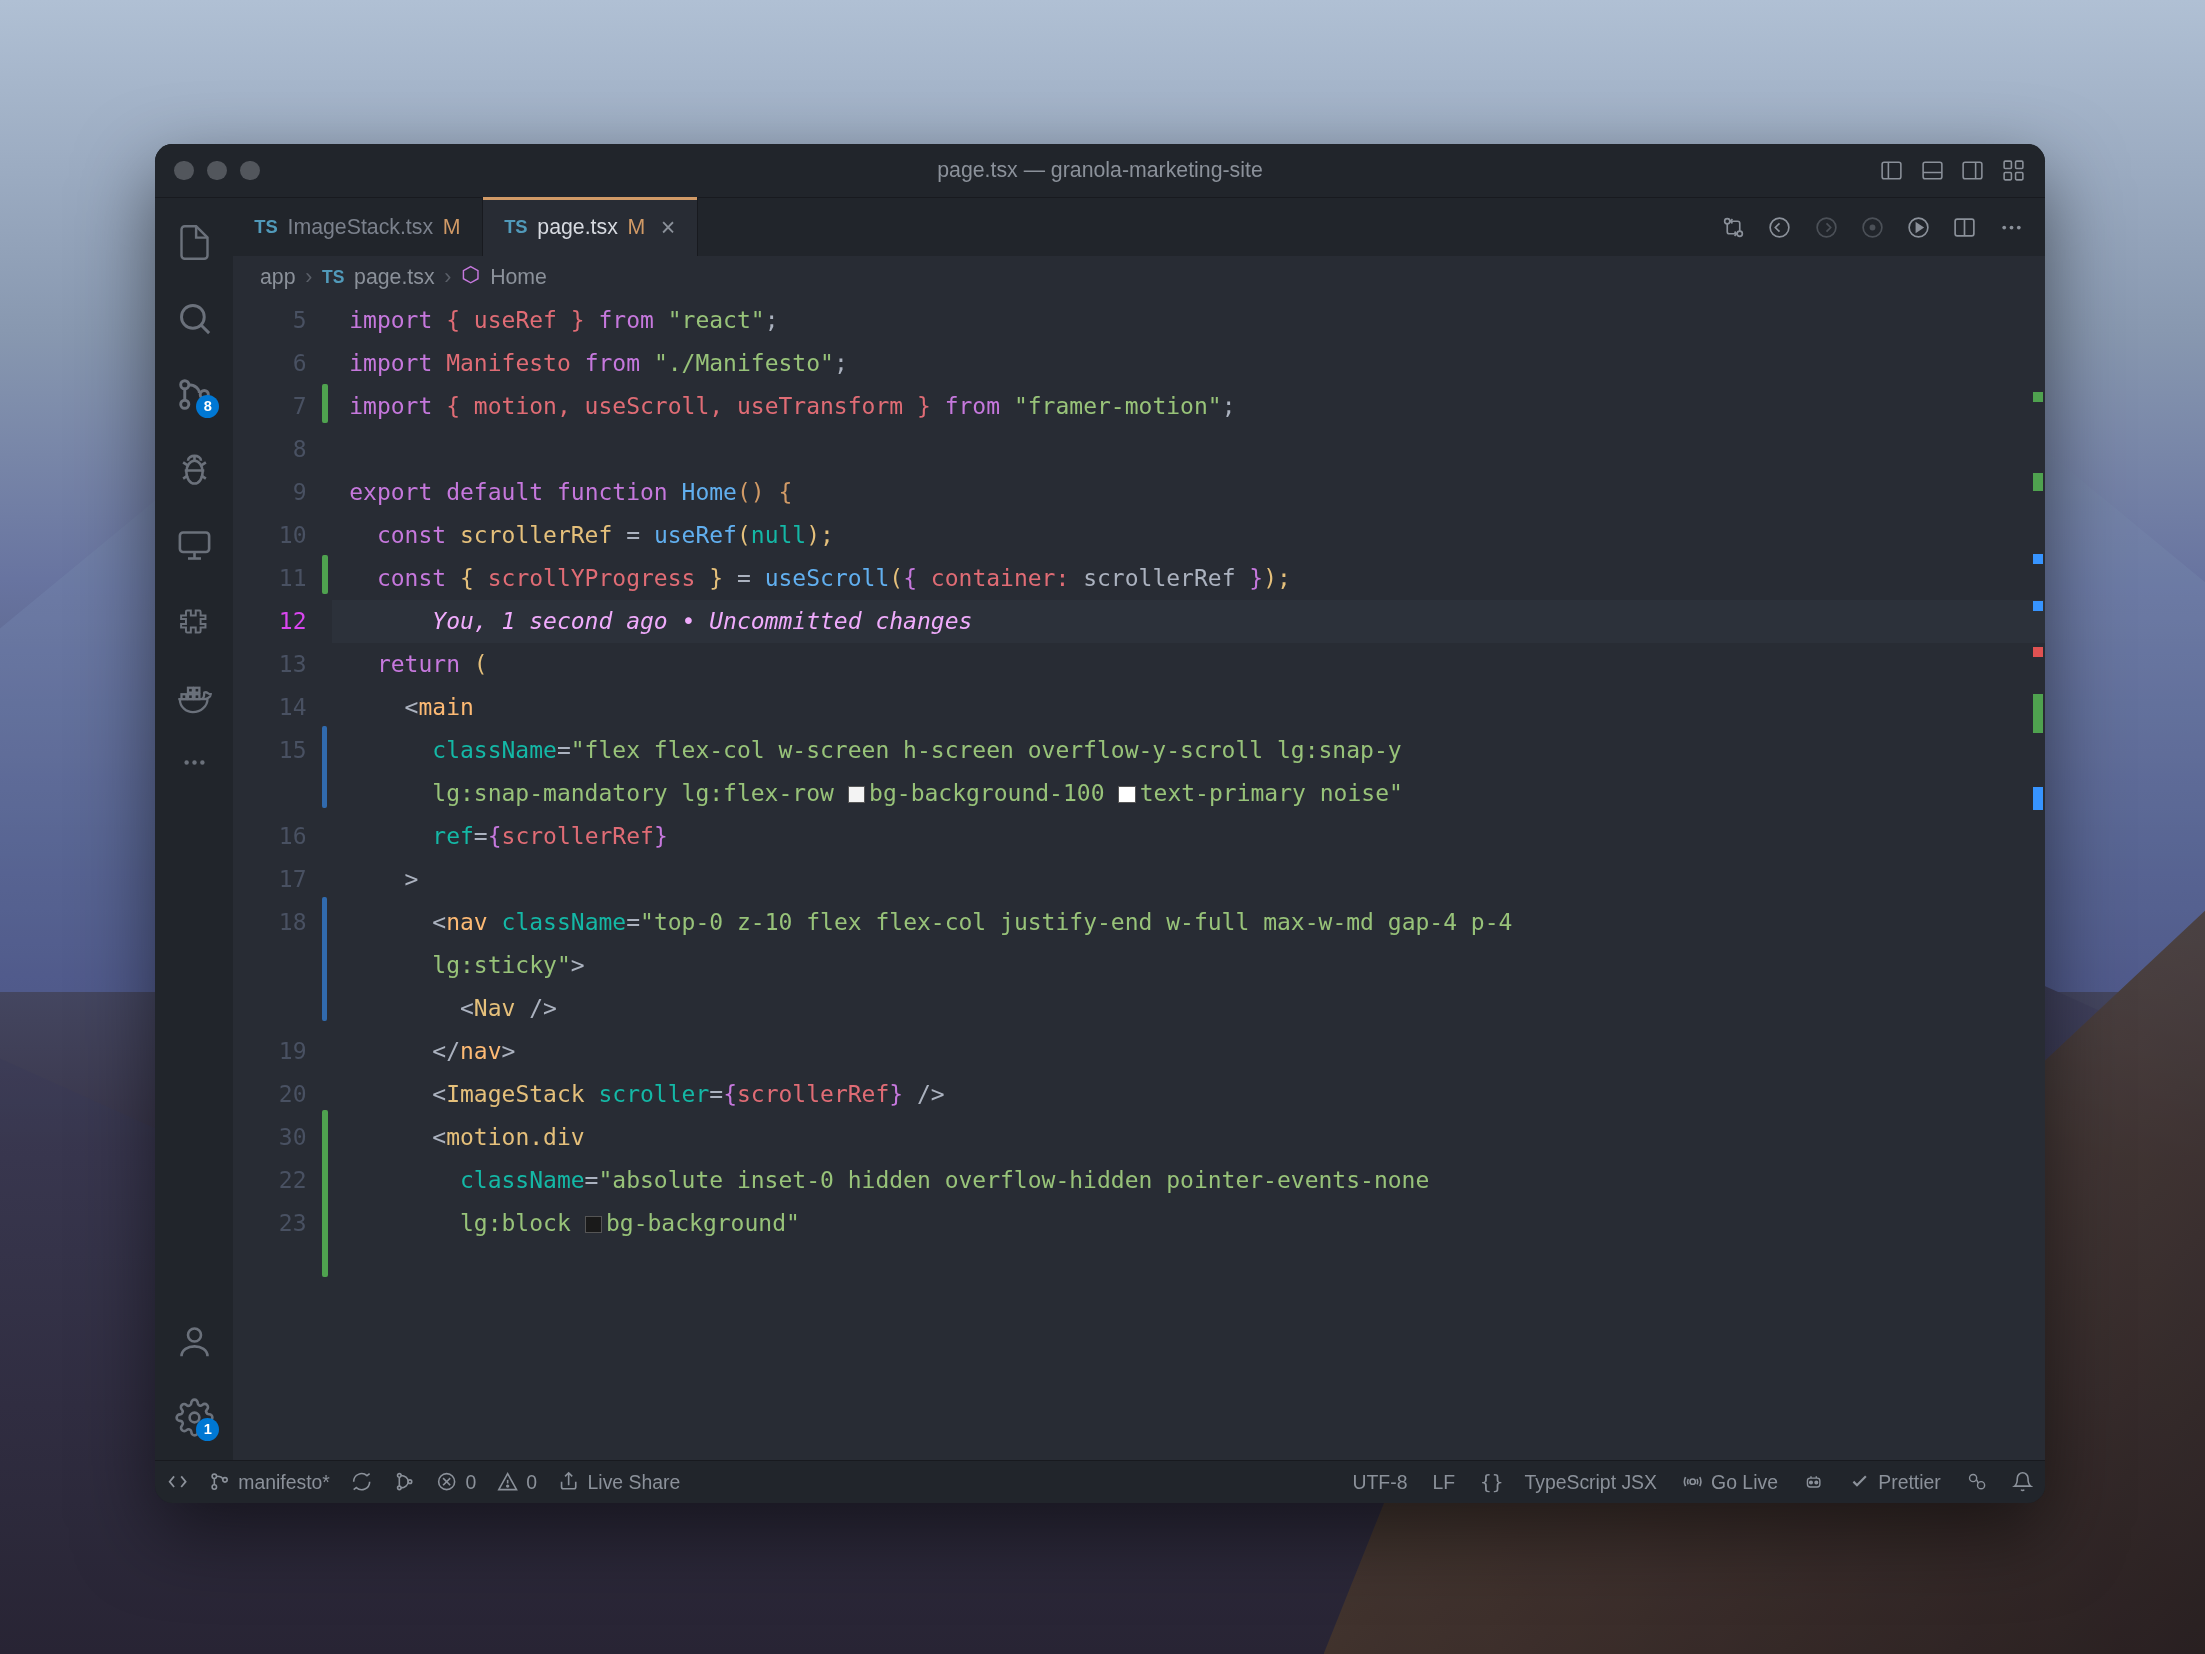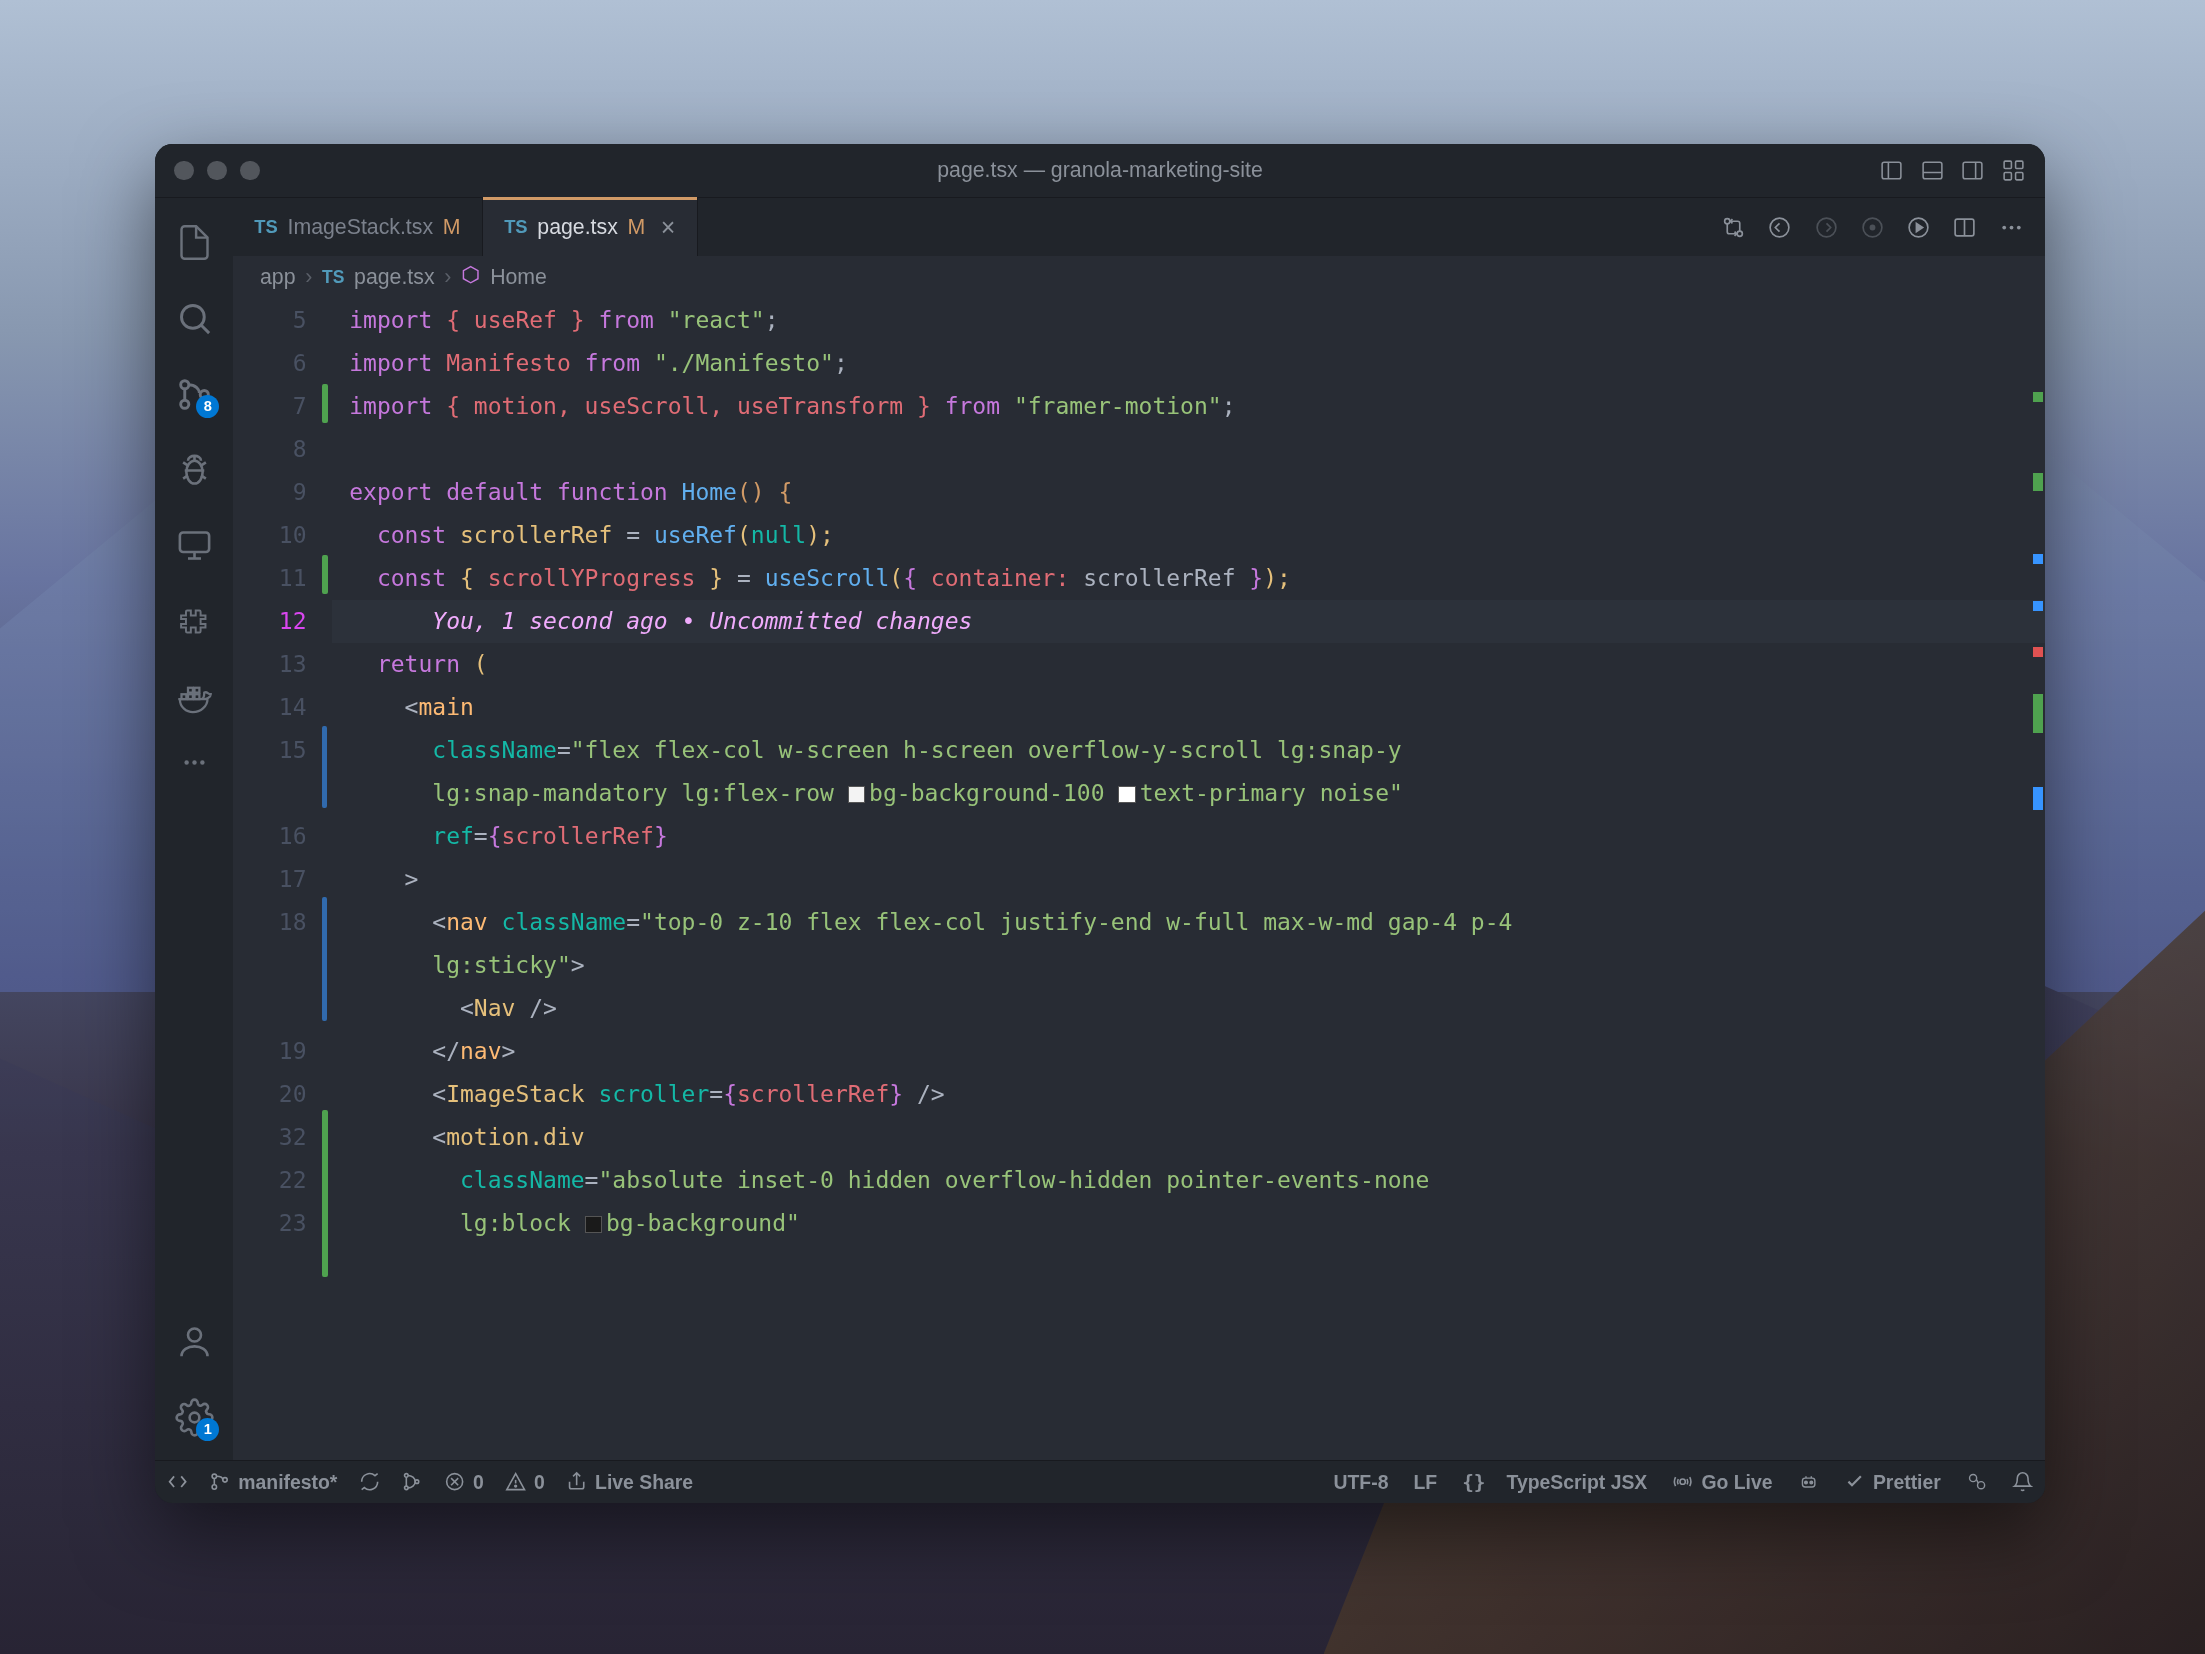--- a/index.html
+++ b/index.html
@@ -116,21 +116,21 @@
 .jsx-expr { color: #e06c75; }
 .blame { color: #f0abfc; font-style: italic; }
 .colorbox { display: inline-block; width: 17.5px; height: 17.5px; vertical-align: middle; margin-right: 3.9px; border: 1px solid #555; }
 .cb1 { background: #f3f3f3; }
 .cb2 { background: #ffffff; }
 .cb3 { background: #1a1a1a; }
 
 .overview-ruler { position: absolute; right: 0; top: 0; width: 19.4px; height: 100%; }
 .ov-mark { position: absolute; right: 1.9px; width: 9.7px; height: 9.7px; }
 
-.status-bar { height: 43px; background: #21252b; border-top: 1px solid #181a1f; display: flex; align-items: center; padding: 0 11.6px; color: #8b919a; font-size: 19.4px; gap: 21.3px; font-weight: bold; }
+.status-bar { height: 43px; background: #21252b; border-top: 1px solid #181a1f; display: flex; align-items: center; padding: 0 11.6px; color: #8b919a; font-size: 19.4px; gap: 21.3px; }
 .sb-item { display: flex; align-items: center; gap: 7.8px; cursor: pointer; }
 .sb-item svg { width: 21.3px; height: 21.3px; }
 .sb-right { margin-left: auto; display: flex; align-items: center; gap: 25px; }
 </style>
 </head>
 <body>
 
 <div class="desktop-bg">
   <div class="mountains">
     <div class="mountain1"></div>
@@ -321,21 +321,21 @@
           <div class="gline">14</div>
           <div class="gline">15</div>
           <div class="gline"></div>
           <div class="gline">16</div>
           <div class="gline">17</div>
           <div class="gline">18</div>
           <div class="gline"></div>
           <div class="gline"></div>
           <div class="gline">19</div>
           <div class="gline">20</div>
-          <div class="gline">32</div>
+          <div class="gline">30</div>
           <div class="gline">22</div>
           <div class="gline">23</div>
           <div class="gline"></div>
         </div>
         <div class="glyph-margin">
           <div class="glyph green" style="top:85px;"></div>
           <div class="glyph green" style="top:256px;"></div>
           <div class="glyph blue" style="top:427px;height:82px;"></div>
           <div class="glyph blue" style="top:598px;height:124px;"></div>
           <div class="glyph green" style="top:811px;height:167px;"></div>

